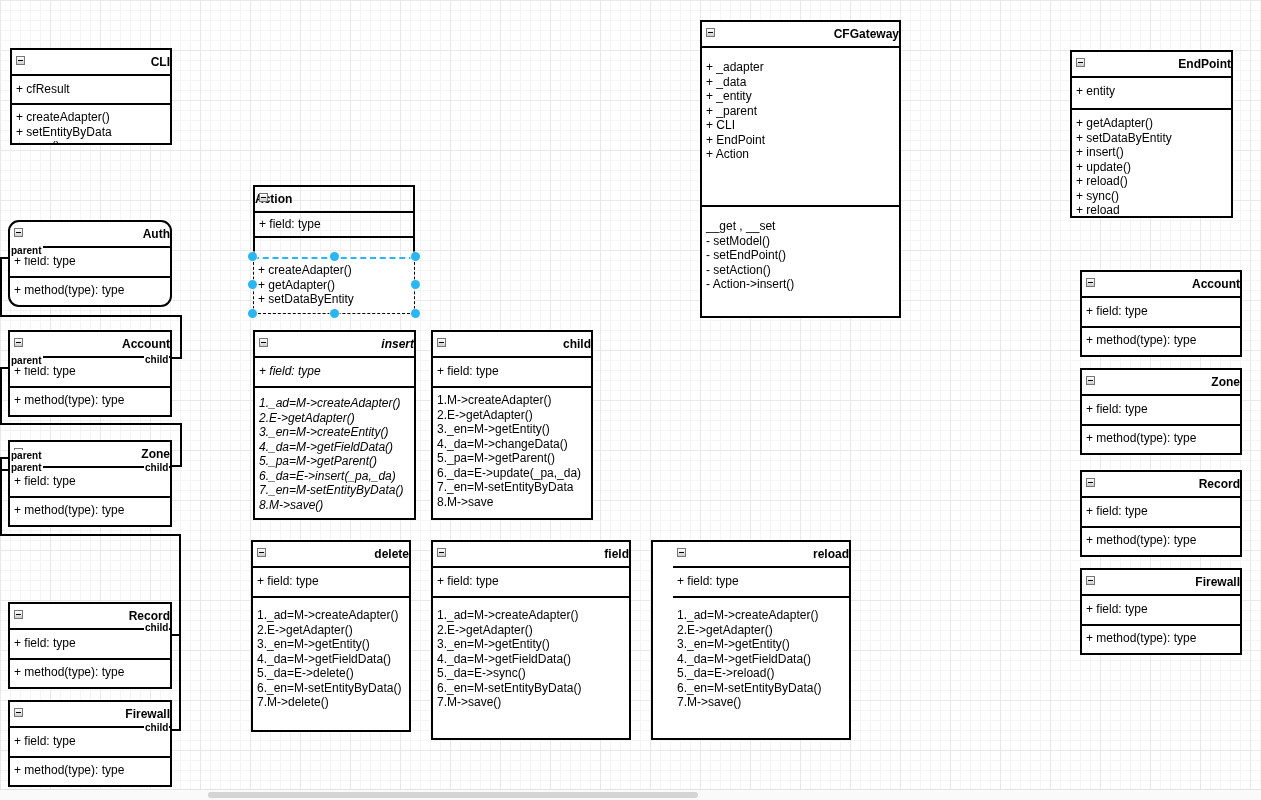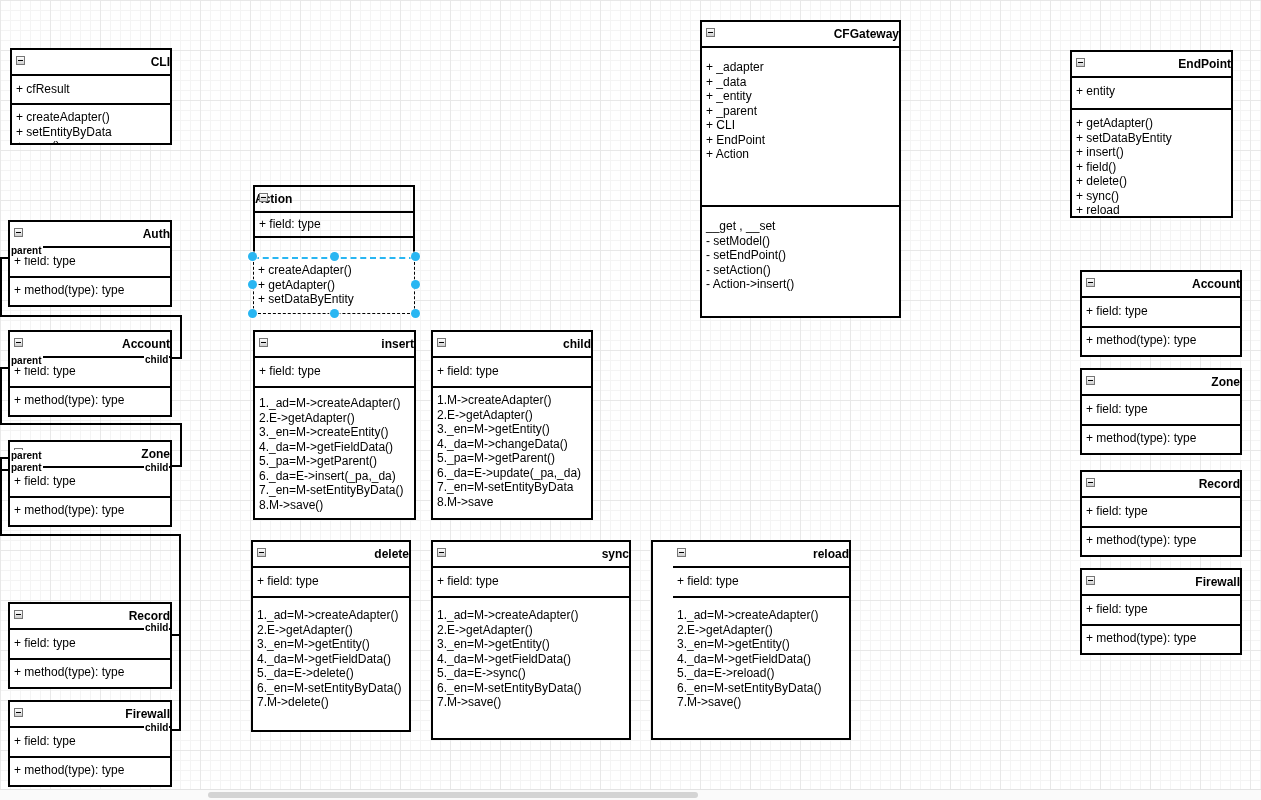--- a/index.html
+++ b/index.html
@@ -67,21 +67,21 @@
     <div class="f" style="height:29px">
         <div class="row">+ cfResult</div>
       </div>
     <div class="m">
         <div class="row">+ createAdapter()</div>
         <div class="row">+ setEntityByData</div>
         <div class="row">+ save()</div>
       </div>
   </div>
 
-  <div class="uml" style="left:8px;top:220px;width:164px;height:87px;">
+  <div class="uml" style="left:8px;top:220px;width:164px;height:87px;border-radius:11px;">
     <div class="t"><span class="collapse"></span><span>Auth</span></div>
     <div class="f" style="height:30px">
         <div class="row">+ field: type</div>
       </div>
     <div class="m">
         <div class="row">+ method(type): type</div>
       </div>
   </div>
 
   <div class="uml" style="left:8px;top:330px;width:164px;height:87px;">
@@ -132,21 +132,21 @@
         </div>
       <div class="action-gap"></div>
     </div>
     <div class="action-methods">
         <div class="row">+ createAdapter()</div>
         <div class="row">+ getAdapter()</div>
         <div class="row">+ setDataByEntity</div>
       </div>
   </div>
 
-  <div class="uml" style="left:253px;top:330px;width:163px;height:190px;">
+  <div class="uml" style="left:253px;top:330px;width:163px;height:190px;font-style:italic;">
     <div class="t"><span class="collapse"></span><span>insert</span></div>
     <div class="f" style="height:30px">
         <div class="row">+ field: type</div>
       </div>
     <div class="m" style="padding-top:8px">
         <div class="row">1._ad=M-&gt;createAdapter()</div>
         <div class="row">2.E-&gt;getAdapter()</div>
         <div class="row">3._en=M-&gt;createEntity()</div>
         <div class="row">4._da=M-&gt;getFieldData()</div>
         <div class="row">5._pa=M-&gt;getParent()</div>
@@ -183,21 +183,21 @@
         <div class="row">2.E-&gt;getAdapter()</div>
         <div class="row">3._en=M-&gt;getEntity()</div>
         <div class="row">4._da=M-&gt;getFieldData()</div>
         <div class="row">5._da=E-&gt;delete()</div>
         <div class="row">6._en=M-setEntityByData()</div>
         <div class="row">7.M-&gt;delete()</div>
       </div>
   </div>
 
   <div class="uml" style="left:431px;top:540px;width:200px;height:200px;">
-    <div class="t"><span class="collapse"></span><span>sync</span></div>
+    <div class="t"><span class="collapse"></span><span>field</span></div>
     <div class="f" style="height:30px">
         <div class="row">+ field: type</div>
       </div>
     <div class="m" style="padding-top:10px">
         <div class="row">1._ad=M-&gt;createAdapter()</div>
         <div class="row">2.E-&gt;getAdapter()</div>
         <div class="row">3._en=M-&gt;getEntity()</div>
         <div class="row">4._da=M-&gt;getFieldData()</div>
         <div class="row">5._da=E-&gt;sync()</div>
         <div class="row">6._en=M-setEntityByData()</div>
@@ -243,22 +243,22 @@
 
   <div class="uml" style="left:1070px;top:50px;width:163px;height:168px;">
     <div class="t"><span class="collapse"></span><span>EndPoint</span></div>
     <div class="f" style="height:32px">
         <div class="row">+ entity</div>
       </div>
     <div class="m" style="padding-top:6px">
         <div class="row">+ getAdapter()</div>
         <div class="row">+ setDataByEntity</div>
         <div class="row">+ insert()</div>
-        <div class="row">+ field()</div>
-        <div class="row">+ delete()</div>
+        <div class="row">+ update()</div>
+        <div class="row">+ reload()</div>
         <div class="row">+ sync()</div>
         <div class="row">+ reload</div>
       </div>
   </div>
 
   <div class="uml" style="left:1080px;top:270px;width:162px;height:87px;">
     <div class="t"><span class="collapse"></span><span>Account</span></div>
     <div class="f" style="height:30px">
         <div class="row">+ field: type</div>
       </div>

